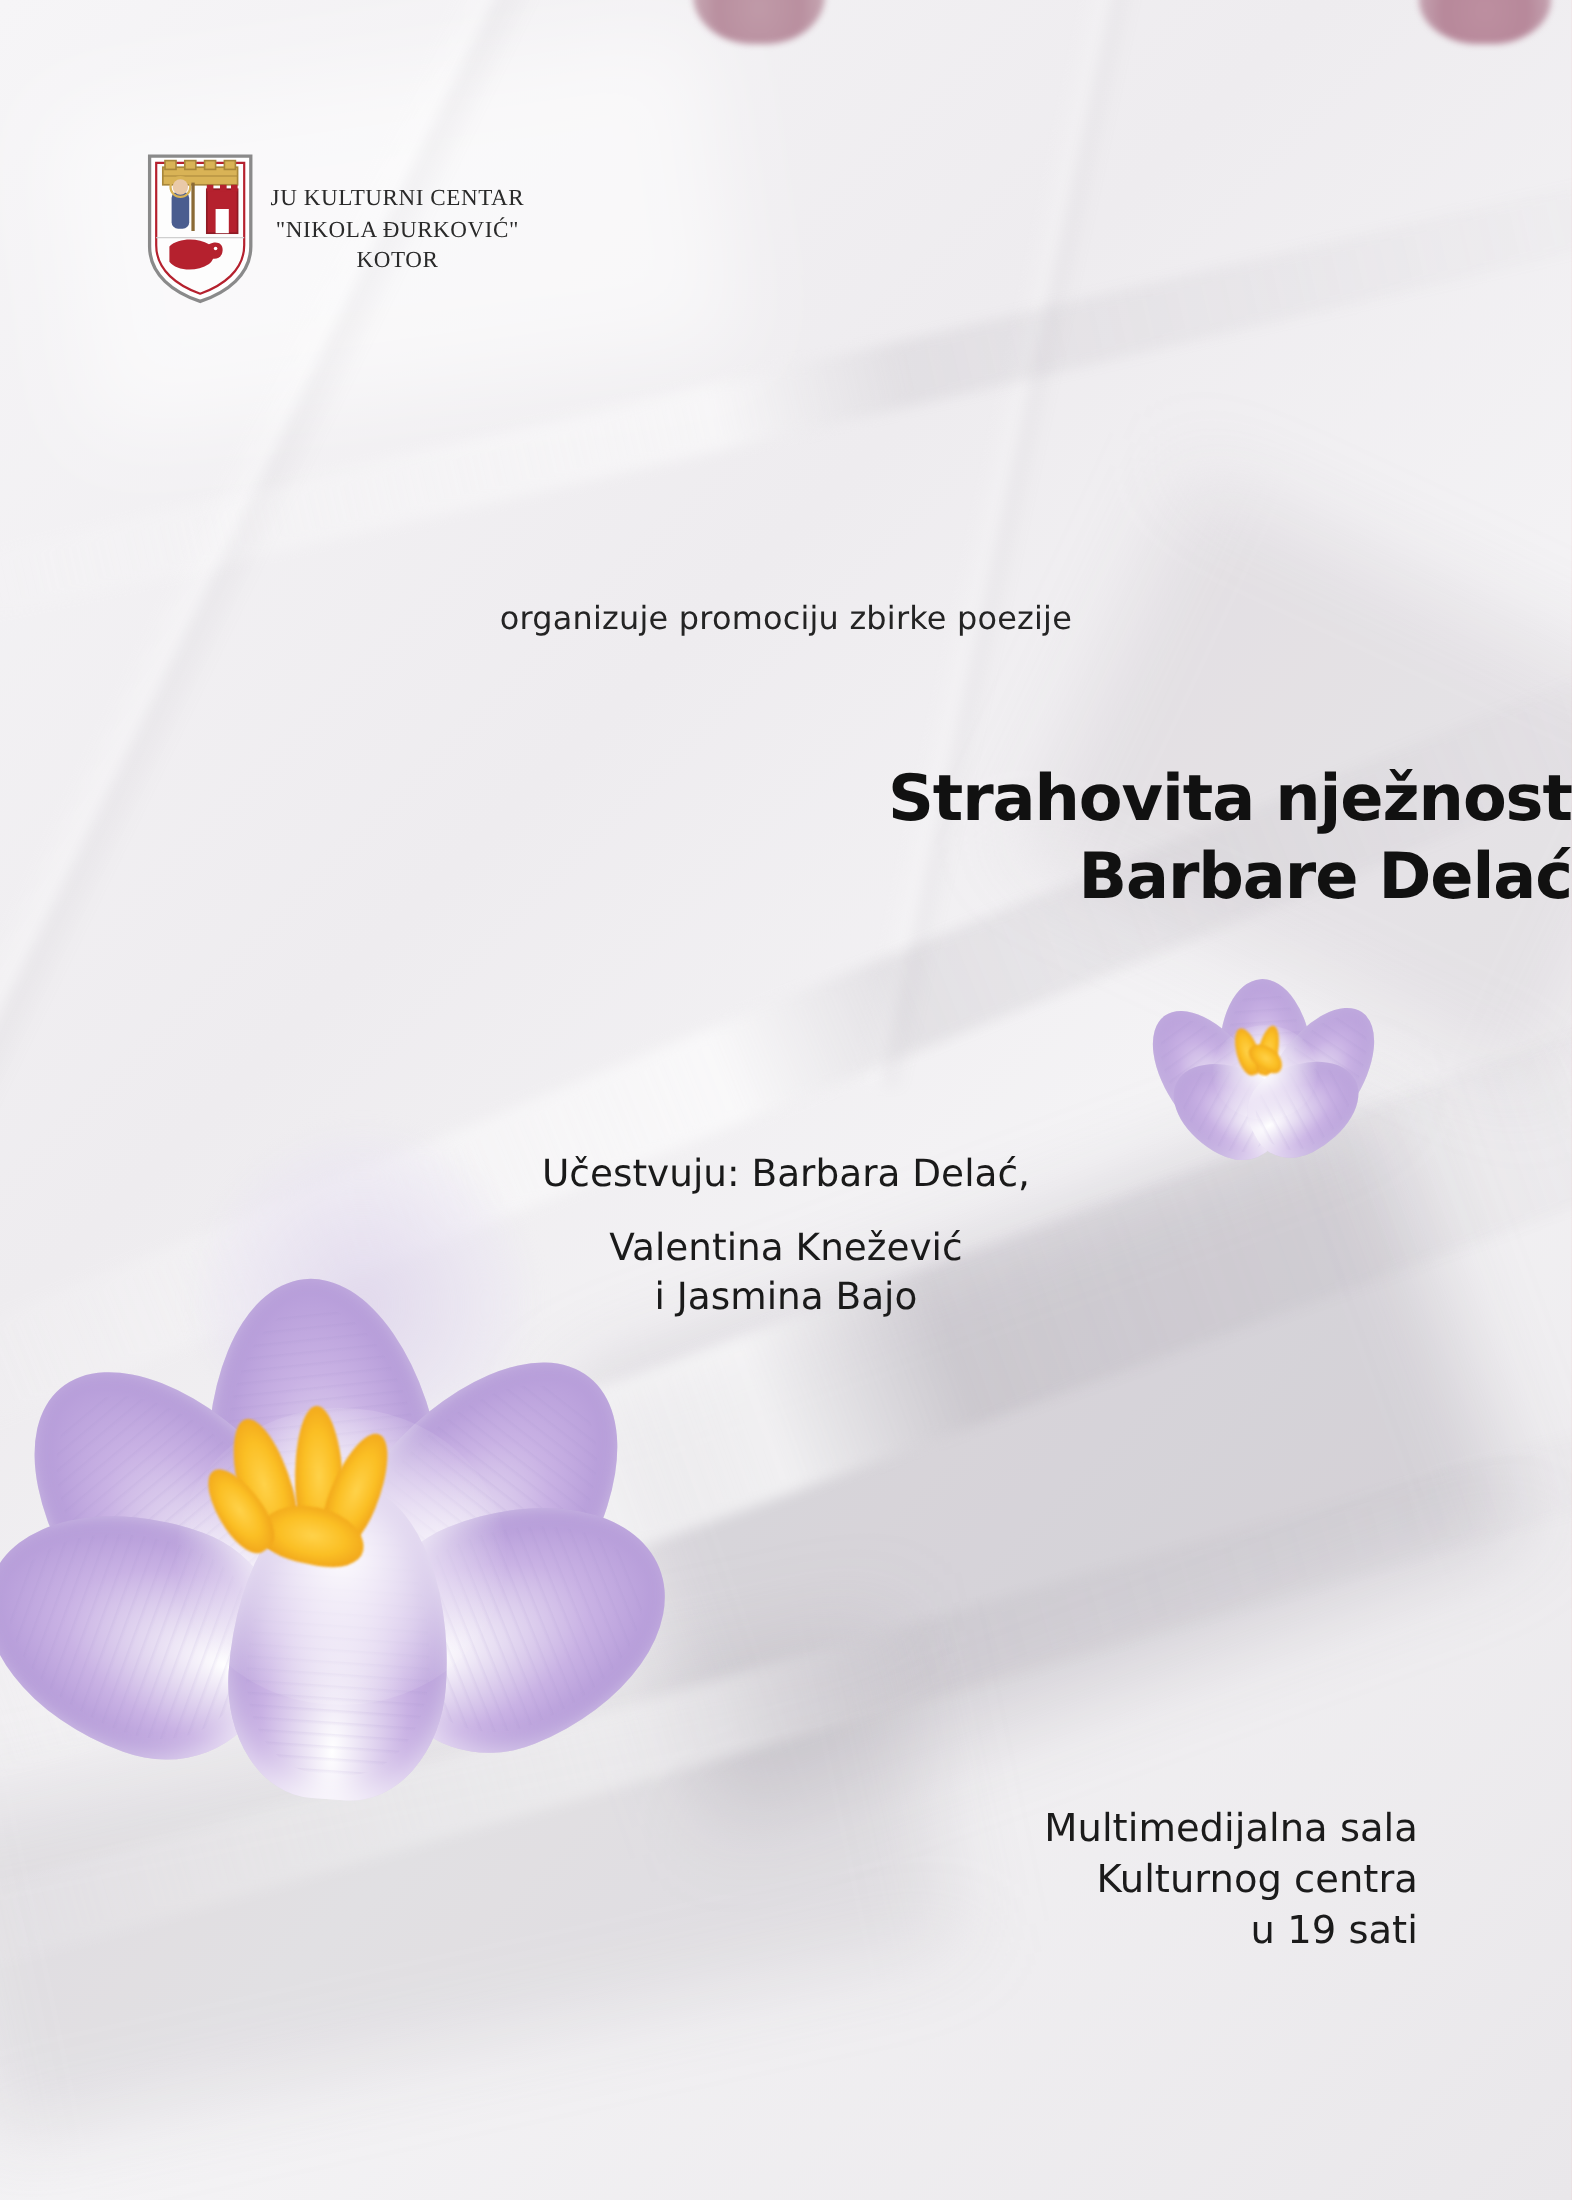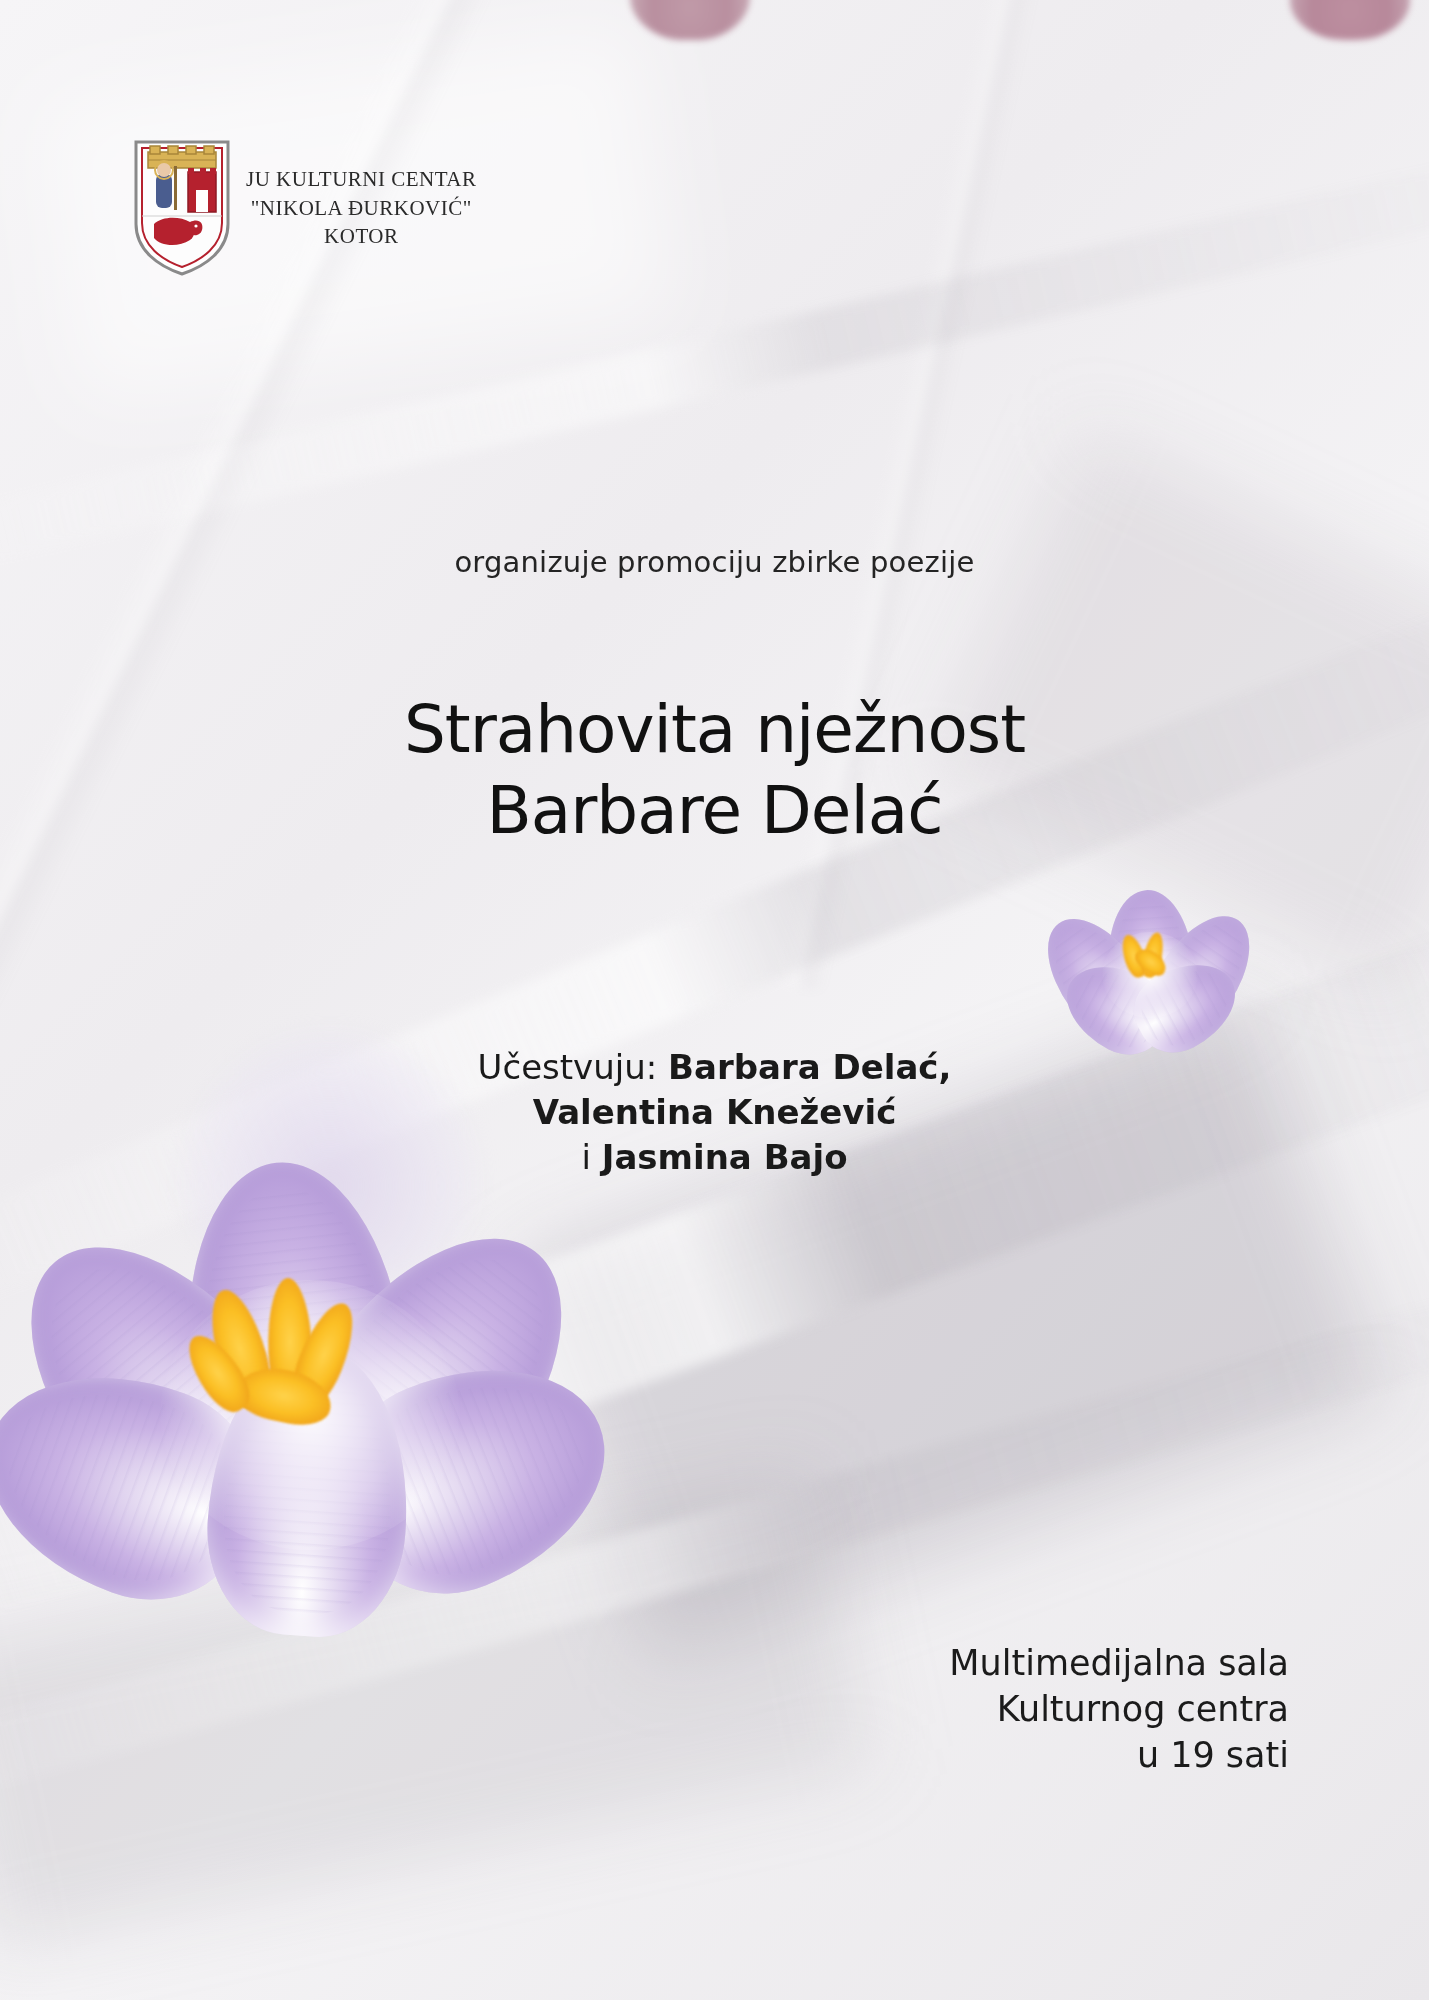--- a/index.html
+++ b/index.html
@@ -104,39 +104,39 @@
     text-align: center;
     font-size: 29px;
     font-weight: 400;
     color: #242424;
     letter-spacing: 0.2px;
   }
   .title {
     position: absolute;
     left: 0; right: 0;
     top: 690px;
-    text-align: center;
+    text-align: right;
     font-family: "DejaVu Sans", sans-serif;
-    font-weight: 400;
-    font-size: 66px;
+    font-weight: 700;
+    font-size: 58px;
     line-height: 1.22;
     letter-spacing: -1px;
     color: #111111;
   }
   .participants {
     position: absolute;
     left: 0; right: 0;
     top: 1045px;
     text-align: center;
     font-size: 34px;
     line-height: 1.33;
     color: #1a1a1a;
   }
   .participants .lbl { font-weight: 400; }
-  .participants .nm { font-weight: 700; }
+  .participants .nm { font-weight: 400; margin-top: 22px; }
 
   .footer {
     position: absolute;
     right: 140px;
     top: 1640px;
     text-align: right;
     font-size: 35px;
     line-height: 1.32;
     color: #1b1b1b;
   }

